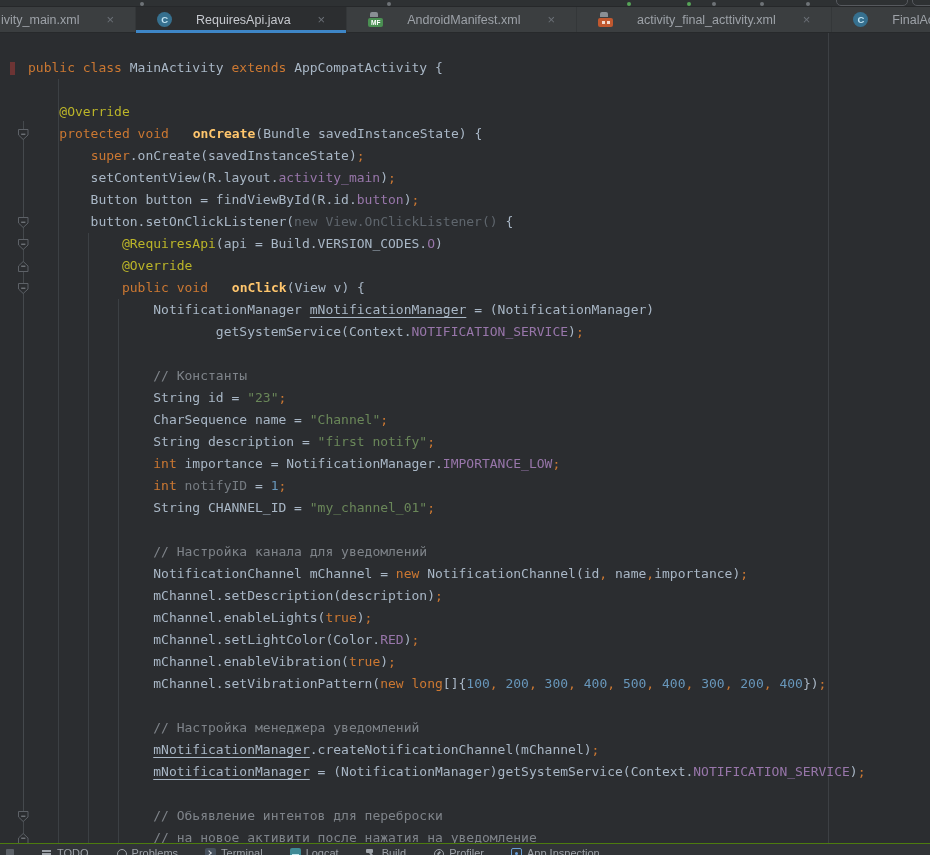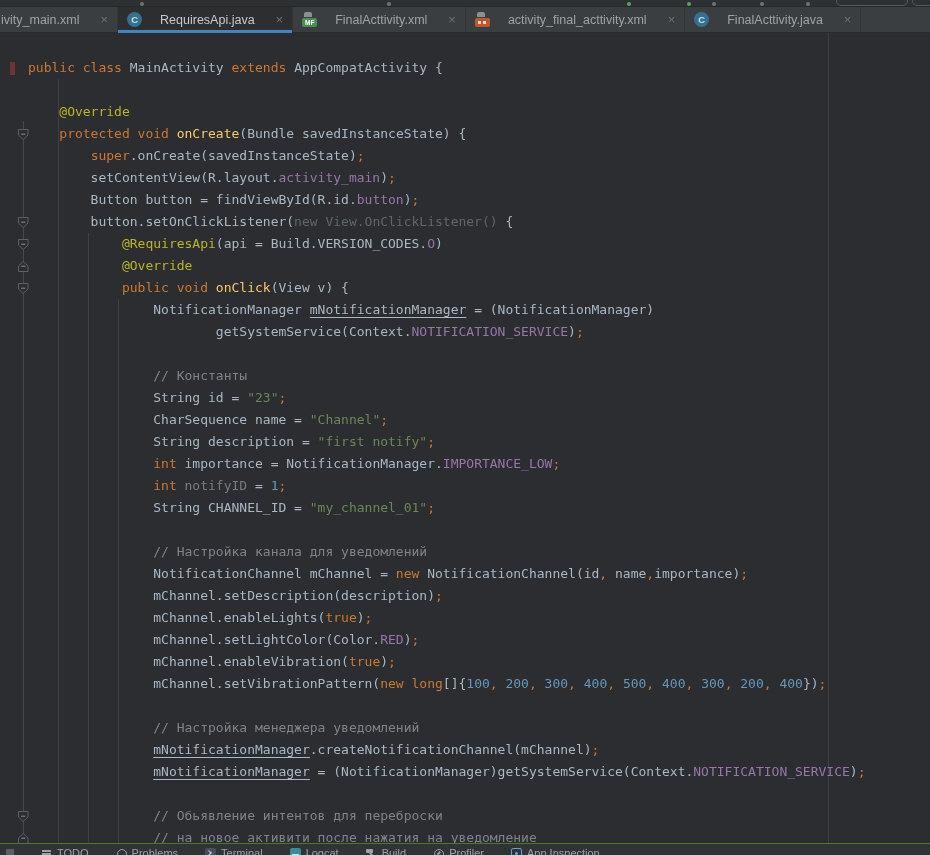--- a/index.html
+++ b/index.html
@@ -8,21 +8,21 @@
 
   
   .topstrip { position:absolute; left:0; top:0; width:930px; height:7px;
               background:#2e3133; border-bottom:1px solid #26282a; overflow:hidden; }
   .topstrip .wbox { position:absolute; height:16px; top:-10px; border:1px solid #56595e; border-radius:5px; }
   .topstrip .dot { position:absolute; width:4px; height:4px; border-radius:50%; top:2px; }
 
   
   .tabbar { position:absolute; left:0; top:7px; width:930px; height:26px;
             background:#3b3e40; display:flex; align-items:stretch; border-bottom:1px solid #27292b; }
-  .tab { display:flex; align-items:center; gap:18px; padding:0 9px; font-size:12.5px;
+  .tab { display:flex; align-items:center; gap:24px; padding:0 21px; font-size:12.5px;
          color:#9da2a8; border-right:1px solid #343739; position:relative; cursor:default; white-space:nowrap; }
   .tab.first { padding-left:1px; }
   .tab.active { background:#2c2e30; color:#c6c9cf; }
   .tab.active::after { content:""; position:absolute; left:0; right:0; bottom:-1px; height:3px; background:#3e86c7; }
   .tab .close { color:#6b7077; font-size:13px; margin-left:3px; line-height:1; }
   .ic { flex:0 0 auto; }
   .ic-class { width:15px; height:15px; border-radius:50%; background:#36708f;
               color:#c2e3f2; font-size:9.5px; font-weight:bold; display:flex; align-items:center; justify-content:center; }
   .ic-file { width:15px; height:15px; position:relative; }
   .ic-file .head { position:absolute; left:2px; top:0; width:8px; height:5px; background:#8a8f94; border-radius:2px 2px 0 0; }
@@ -43,21 +43,21 @@
           font-size:13px; line-height:22px; white-space:pre; color:#a9b7c6; }
   .code .line { height:22px; }
   .fold { position:absolute; left:7px; width:13px; height:13px; }
 
   
   .kw  { color:var(--c-kw); }
   .str { color:var(--c-str); }
   .num { color:var(--c-num); }
   .com { color:var(--c-com);margin-top:8px; }
   .ann { color:var(--c-ann); }
-  .mth { color:var(--c-mth); font-weight:normal; }
+  .mth { color:var(--c-mth); font-weight:bold;margin-left:16px; }
   .cst { color:var(--c-cst); }
   .gry { color:var(--c-gry); }
   .dim { color:var(--c-dim); }
   .fld { color:var(--c-pln); text-decoration:underline; text-underline-offset:3px; }
   .pln { color:var(--c-pln); }
 
   
   .bottombar { position:absolute; left:0; top:843px; width:930px; height:12px;
                background:#313437; border-top:1px solid #4d7c0f; overflow:hidden; }
   .bottombar .row { display:flex; gap:27px; padding:3px 0 0 22px; height:26px; align-items:flex-start; }
@@ -104,21 +104,21 @@
     <div class="tab active">
       <span class="ic ic-class">C</span>
       <span>RequiresApi.java</span>
       <span class="close">×</span>
     </div>
     <div class="tab">
       <span class="ic ic-file manifest">
         <span class="head"></span>
         <span class="badge">MF</span>
       </span>
-      <span>FinalActtivity.xml</span>
+      <span>AndroidManifest.xml</span>
       <span class="close">×</span>
     </div>
     <div class="tab">
       <span class="ic ic-file layout">
         <span class="head"></span>
         <span class="badge">
           <i></i>
           <i></i>
         </span>
       </span>

